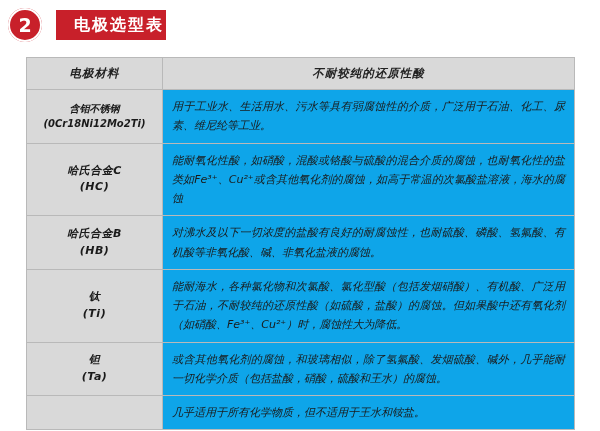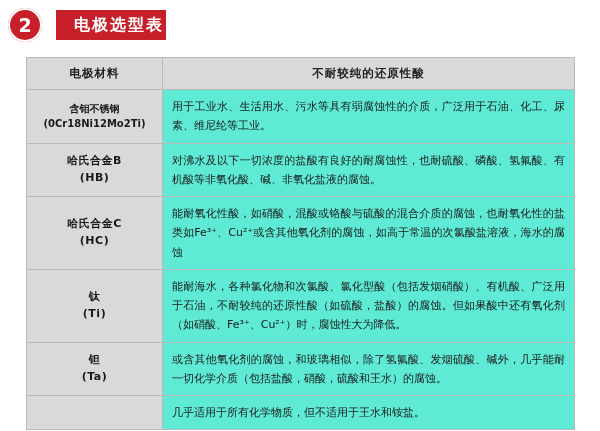--- a/index.html
+++ b/index.html
@@ -41,20 +41,21 @@
     position:absolute;
     left:26px;top:57px;
     width:548px;
     border-collapse:collapse;
     table-layout:fixed;
   }
   .tbl td,.tbl th{
     border:1px solid #b9b9b9;
     vertical-align:middle;
     box-sizing:border-box;
+    font-style:italic;
   }
   .tbl thead th{
     background:#d9d9d9;
     color:#222222;
     font-size:11.5px;
     font-weight:bold;
     letter-spacing:1px;
     padding:8px 4px;
     text-align:center;
   }
@@ -66,21 +67,21 @@
     text-align:center;
     font-size:11px;
     font-weight:bold;
     color:#1a1a1a;
     letter-spacing:0.5px;
     line-height:1.45;
     padding:6px 0;
   }
   td.mat.small{font-size:10px;letter-spacing:0;}
   td.desc{
-    background:#5eead4;
+    background:#0ea5e9;
     font-size:11px;
     color:#1a1a1a;
     line-height:1.75;
     padding:7px 9px;
     text-align:justify;
   }
   .r-mat{line-height:1.5;}
 </style>
 </head>
 <body>
@@ -106,31 +107,31 @@
     <tbody>
       <tr>
         <td class="mat small">
           <div class="r-mat">含钼不锈钢</div>
           <div class="r-mat">(0Cr18Ni12Mo2Ti)</div>
         </td>
         <td class="desc">用于工业水、生活用水、污水等具有弱腐蚀性的介质，广泛用于石油、化工、尿素、维尼纶等工业。</td>
       </tr>
       <tr>
         <td class="mat">
+          <div class="r-mat">哈氏合金C</div>
+          <div class="r-mat">(HC)</div>
+        </td>
+        <td class="desc">能耐氧化性酸，如硝酸，混酸或铬酸与硫酸的混合介质的腐蚀，也耐氧化性的盐类如Fe³⁺、Cu²⁺或含其他氧化剂的腐蚀，如高于常温的次氯酸盐溶液，海水的腐蚀</td>
+      </tr>
+      <tr>
+        <td class="mat">
           <div class="r-mat">哈氏合金B</div>
           <div class="r-mat">(HB)</div>
         </td>
         <td class="desc">对沸水及以下一切浓度的盐酸有良好的耐腐蚀性，也耐硫酸、磷酸、氢氟酸、有机酸等非氧化酸、碱、非氧化盐液的腐蚀。</td>
-      </tr>
-      <tr>
-        <td class="mat">
-          <div class="r-mat">哈氏合金C</div>
-          <div class="r-mat">(HC)</div>
-        </td>
-        <td class="desc">能耐氧化性酸，如硝酸，混酸或铬酸与硫酸的混合介质的腐蚀，也耐氧化性的盐类如Fe³⁺、Cu²⁺或含其他氧化剂的腐蚀，如高于常温的次氯酸盐溶液，海水的腐蚀</td>
       </tr>
       <tr>
         <td class="mat">
           <div class="r-mat">钛</div>
           <div class="r-mat">(Ti)</div>
         </td>
         <td class="desc">能耐海水，各种氯化物和次氯酸、氯化型酸（包括发烟硝酸）、有机酸、广泛用于石油，不耐较纯的还原性酸（如硫酸，盐酸）的腐蚀。但如果酸中还有氧化剂（如硝酸、Fe³⁺、Cu²⁺）时，腐蚀性大为降低。</td>
       </tr>
       <tr>
         <td class="mat">

